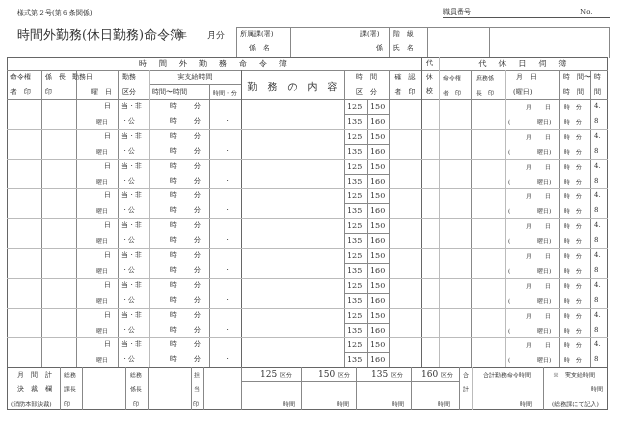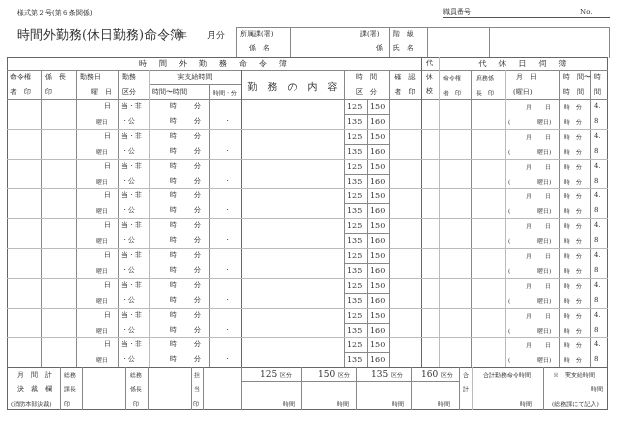--- a/index.html
+++ b/index.html
@@ -68,21 +68,21 @@
 <div class="vl grey" style="left:439px;top:57px;height:310px;"></div>
 <div class="vl" style="left:471px;top:70px;height:297px;"></div>
 <div class="vl grey" style="left:505px;top:70px;height:297px;"></div>
 <div class="vl" style="left:559px;top:70px;height:297px;"></div>
 <div class="vl" style="left:590px;top:70px;height:297px;"></div>
 
 <div class="t s7" style="left:10px;top:74px;">命令権</div>
 <div class="t s7" style="left:10px;top:89px;">者　印</div>
 <div class="t s7" style="left:45px;top:74px;">係　長</div>
 <div class="t s7" style="left:45px;top:89px;">印</div>
-<div class="t s7" style="left:80px;top:74px;">勤務日</div>
+<div class="t s7" style="left:72px;top:74px;">勤務日</div>
 <div class="t s7" style="left:91px;top:89px;">曜　日</div>
 <div class="t s7" style="left:122px;top:74px;">勤務</div>
 <div class="t s7" style="left:122px;top:89px;">区分</div>
 <div class="t s7 center" style="left:149px;top:74px;width:92px;">実支給時間</div>
 <div class="t s7" style="left:152px;top:89px;">時間〜時間</div>
 <div class="t s6" style="left:213px;top:90px;">時間・分</div>
 <div class="t s10 center" style="left:241px;top:82px;width:103px;">勤　務　の　内　容</div>
 <div class="t s7 center" style="left:344px;top:74px;width:45px;">時　間</div>
 <div class="t s7 center" style="left:344px;top:89px;width:45px;">区　分</div>
 <div class="t s7 center" style="left:389px;top:74px;width:32px;">確　認</div>

